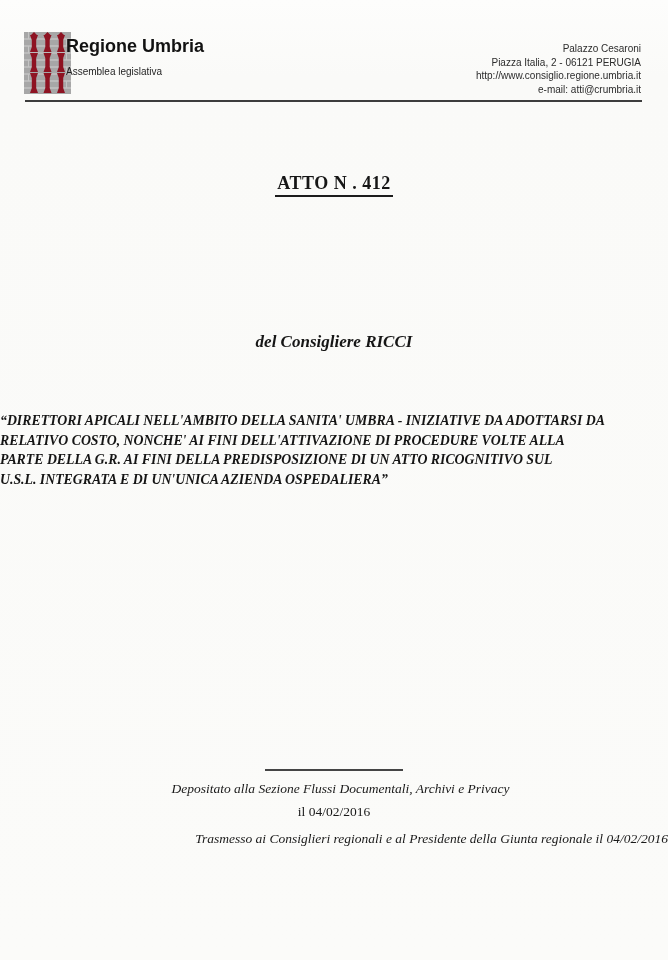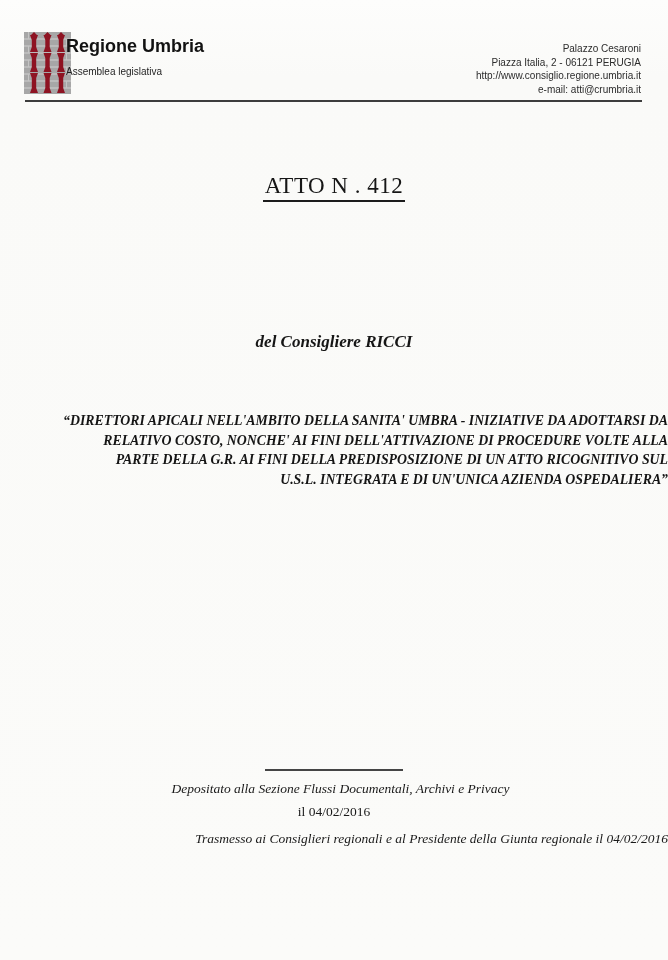--- a/index.html
+++ b/index.html
@@ -71,22 +71,22 @@
   
   .act-number-wrap {
     position: absolute;
     top: 173px;
     left: 0; right: 0;
     text-align: center;
   }
   .act-number {
     display: inline-block;
     font-family: "Liberation Serif", serif;
-    font-size: 23px;
-    font-weight: normal;
+    font-size: 18px;
+    font-weight: bold;
     letter-spacing: 0.5px;
     border-bottom: 2px solid #1c1c1c;
     padding: 0 2px 1px 2px;
     color: #161616;
   }
   .doc-type {
     position: absolute;
     top: 289px;
     left: 0; right: 0;
     text-align: center;
@@ -104,21 +104,21 @@
     font-family: "Liberation Serif", serif;
     font-size: 17px;
     font-weight: bold;
     font-style: italic;
     color: #161616;
   }
   .doc-subject {
     position: absolute;
     top: 411px;
     left: 0; right: 0;
-    text-align: right;
+    text-align: left;
     font-family: "Liberation Serif", serif;
     font-size: 13.8px;
     font-weight: bold;
     font-style: italic;
     line-height: 19.5px;
     color: #151515;
   }
   .doc-subject div { white-space: nowrap; }
 
   

